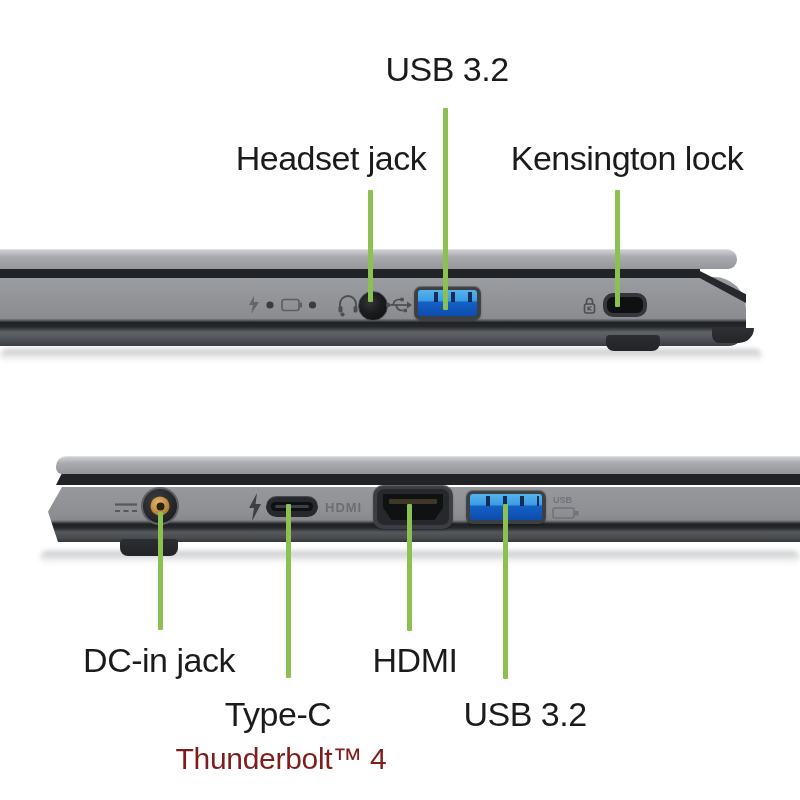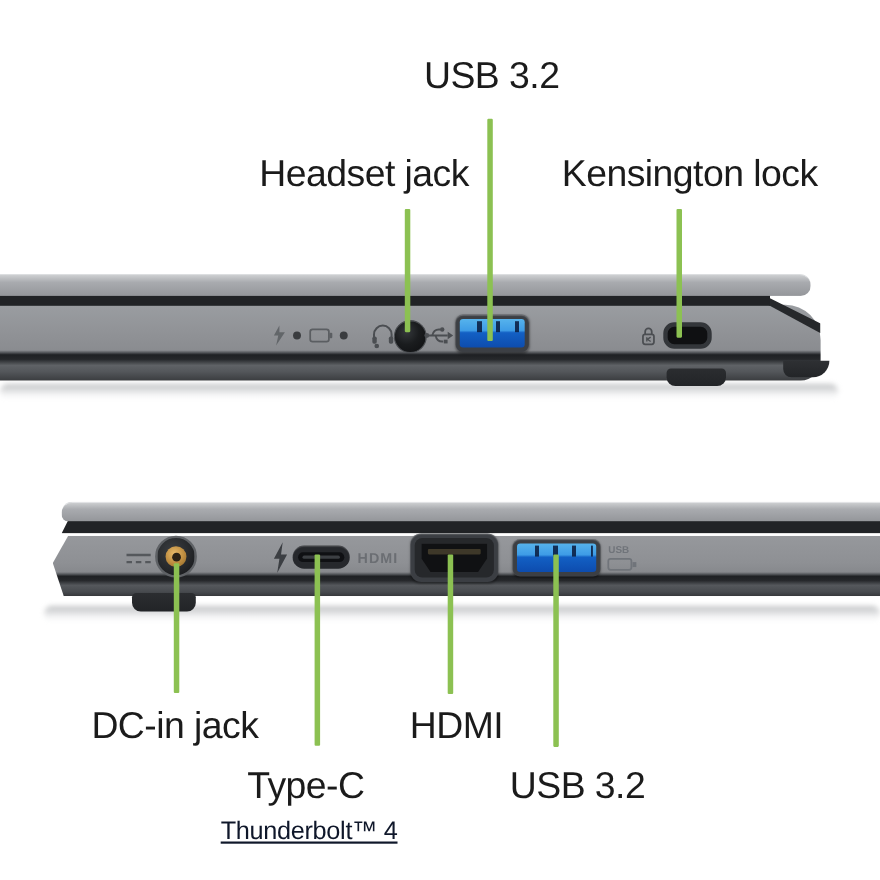--- a/index.html
+++ b/index.html
@@ -2,22 +2,22 @@
 <html><head>
 <meta charset="utf-8">
 <style>
   html,body{margin:0;padding:0;background:#ffffff;}
   .canvas{position:relative;width:800px;height:800px;background:#ffffff;overflow:hidden;
           font-family:"Liberation Sans",sans-serif;}
   .abs{position:absolute;}
   
   .label{position:absolute;transform:translateX(-50%);font-size:34px;line-height:1.05;
          color:#1b1b1b;white-space:nowrap;letter-spacing:-0.5px;}
-  .sublabel{position:absolute;transform:translateX(-50%);font-size:23px;line-height:1.05;
-         color:#0f172a;white-space:nowrap;letter-spacing:-0.3px;text-decoration:underline;}
+  .sublabel{position:absolute;transform:translateX(-50%);font-size:30px;line-height:1.05;
+         color:#7f1d1d;white-space:nowrap;letter-spacing:-0.3px;}
   .cline{position:absolute;width:5px;background:#8CC152;z-index:6;border-radius:1px;}
   
   .lid{position:absolute;height:19px;z-index:3;
        background:linear-gradient(180deg,#cdcfd1 0%,#a9abaf 35%,#94969a 100%);
        border-top:1px solid #dcdee0;}
   .gap{position:absolute;height:12px;background:#212326;z-index:2;}
   .base{position:absolute;height:69px;z-index:1;
         background:linear-gradient(180deg,#9a9da1 0%,#909296 38%,#8a8c90 60%,
                    #55585c 63%,#1f2124 66%,#26282b 72%,#5f6266 80%,
                    #54575b 88%,#3b3d40 100%);}

